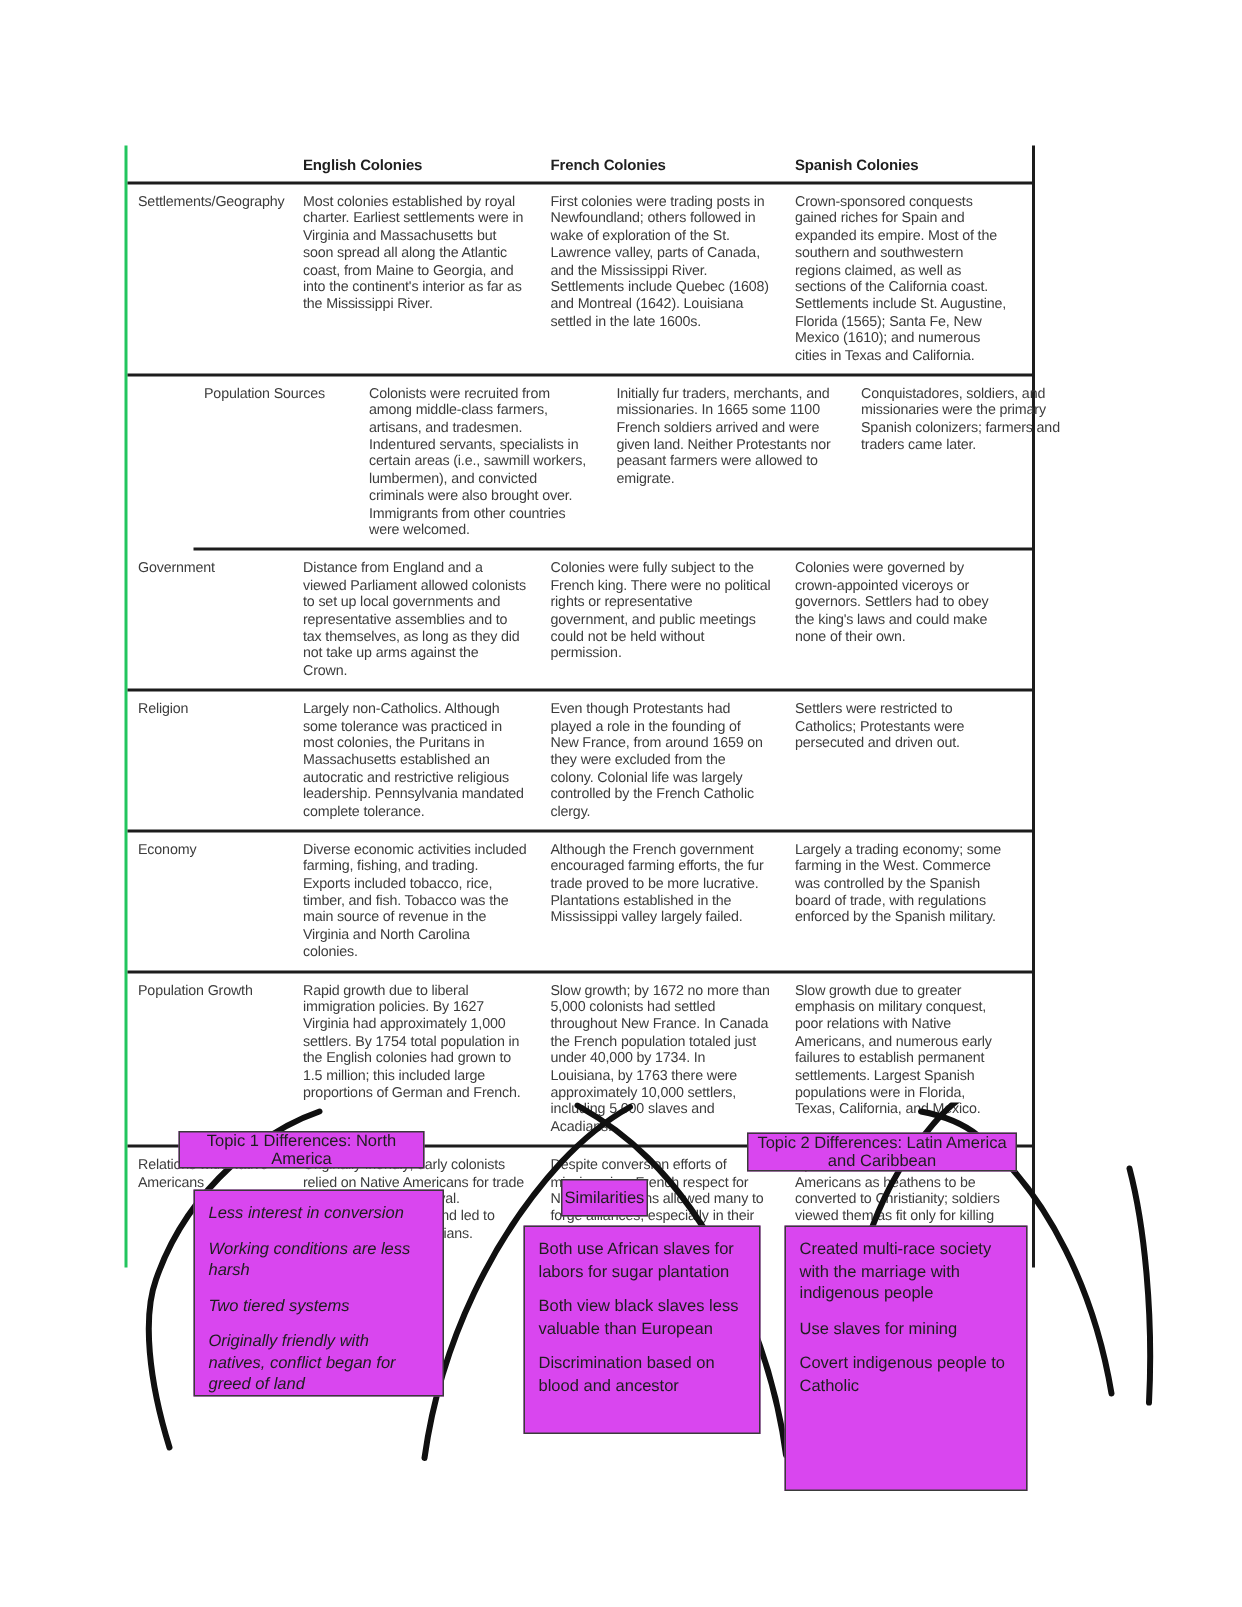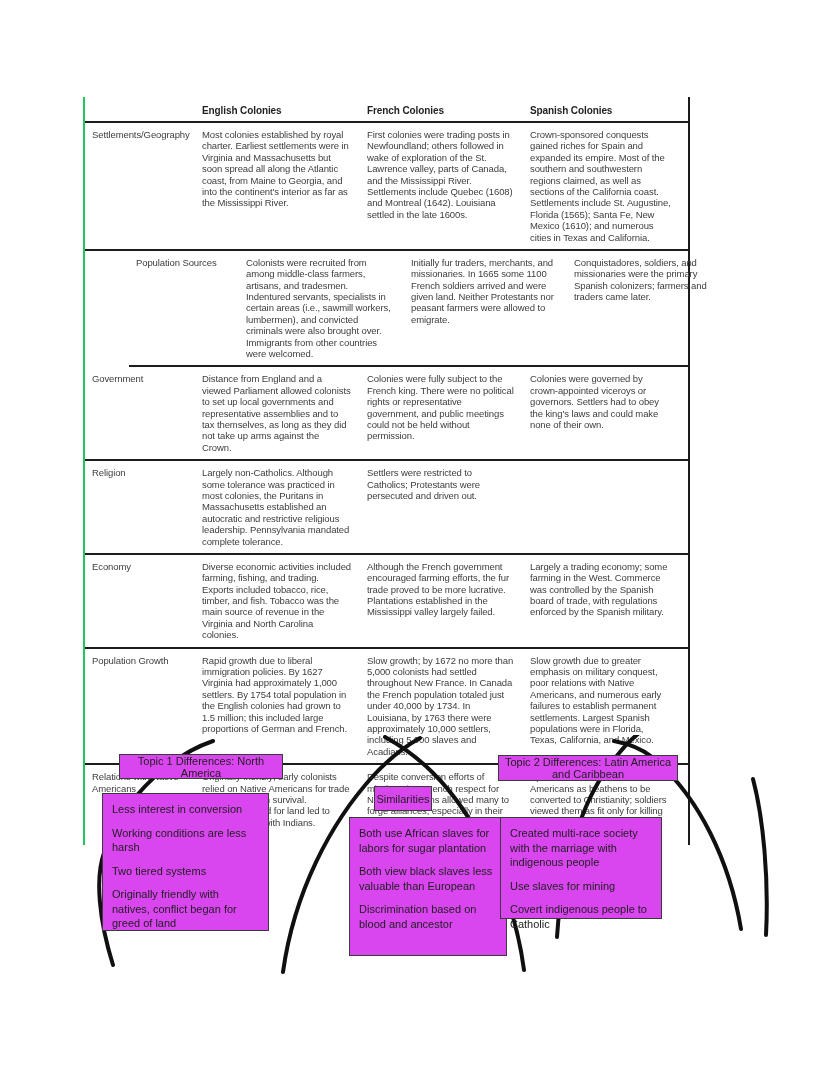--- a/index.html
+++ b/index.html
@@ -47,23 +47,23 @@
     display: flex; align-items: center; justify-content: center;
     font-size: 11px; padding: 2px 4px; text-align: center;
   }
   .notebox { padding: 8px 9px; font-size: 11px; line-height: 1.32; }
   .notebox p { margin: 0 0 9px 0; }
   .notebox p:last-child { margin-bottom: 0; }
 
   .tb1 { left: 119px; top: 19px;  width: 164px; height: 25px; }   
   .tbs { left: 374px; top: 51px;  width: 58px;  height: 25px; }   
   .tb2 { left: 498px; top: 20px;  width: 180px; height: 26px; }   
-  .nb1 { left: 102px; top: 58px;  width: 167px; height: 138px; }  
+  .nb1 { left: 129px; top: 58px;  width: 167px; height: 138px; font-style: italic; }  
   .nbs { left: 322px; top: 82px;  width: 158px; height: 139px; margin-left: 27px; }  
-  .nb2 { left: 500px; top: 82px;  width: 162px; height: 102px; }  
+  .nb2 { left: 523px; top: 82px;  width: 162px; height: 177px; }  
 </style>
 </head>
 <body>
 
 <div class="table-wrap">
 
   <div class="trow header">
     <div class="cell rowlabel"></div>
     <div class="cell">English Colonies</div>
     <div class="cell">French Colonies</div>
@@ -87,20 +87,21 @@
   <div class="trow r3">
     <div class="cell rowlabel">Government</div>
     <div class="cell">Distance from England and a viewed Parliament allowed colonists to set up local governments and representative assemblies and to tax themselves, as long as they did not take up arms against the Crown.</div>
     <div class="cell">Colonies were fully subject to the French king. There were no political rights or representative government, and public meetings could not be held without permission.</div>
     <div class="cell">Colonies were governed by crown-appointed viceroys or governors. Settlers had to obey the king's laws and could make none of their own.</div>
   </div>
 
   <div class="trow r4">
     <div class="cell rowlabel">Religion</div>
     <div class="cell">Largely non-Catholics. Although some tolerance was practiced in most colonies, the Puritans in Massachusetts established an autocratic and restrictive religious leadership. Pennsylvania mandated complete tolerance.</div>
+    <div class="cell">Even though Protestants had played a role in the founding of New France, from around 1659 on they were excluded from the colony. Colonial life was largely controlled by the French Catholic clergy.</div>
     <div class="cell">Settlers were restricted to Catholics; Protestants were persecuted and driven out.</div>
   </div>
 
   <div class="trow r5">
     <div class="cell rowlabel">Economy</div>
     <div class="cell">Diverse economic activities included farming, fishing, and trading. Exports included tobacco, rice, timber, and fish. Tobacco was the main source of revenue in the Virginia and North Carolina colonies.</div>
     <div class="cell">Although the French government encouraged farming efforts, the fur trade proved to be more lucrative. Plantations established in the Mississippi valley largely failed.</div>
     <div class="cell">Largely a trading economy; some farming in the West. Commerce was controlled by the Spanish board of trade, with regulations enforced by the Spanish military.</div>
   </div>
 

